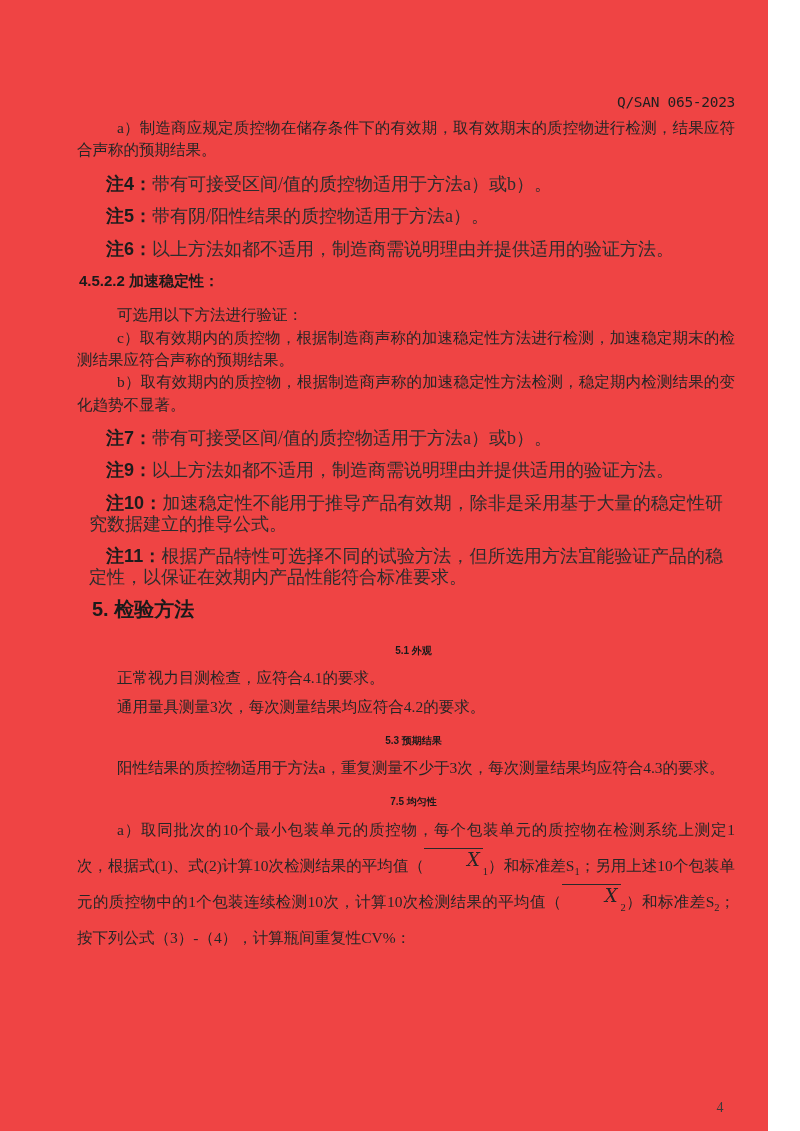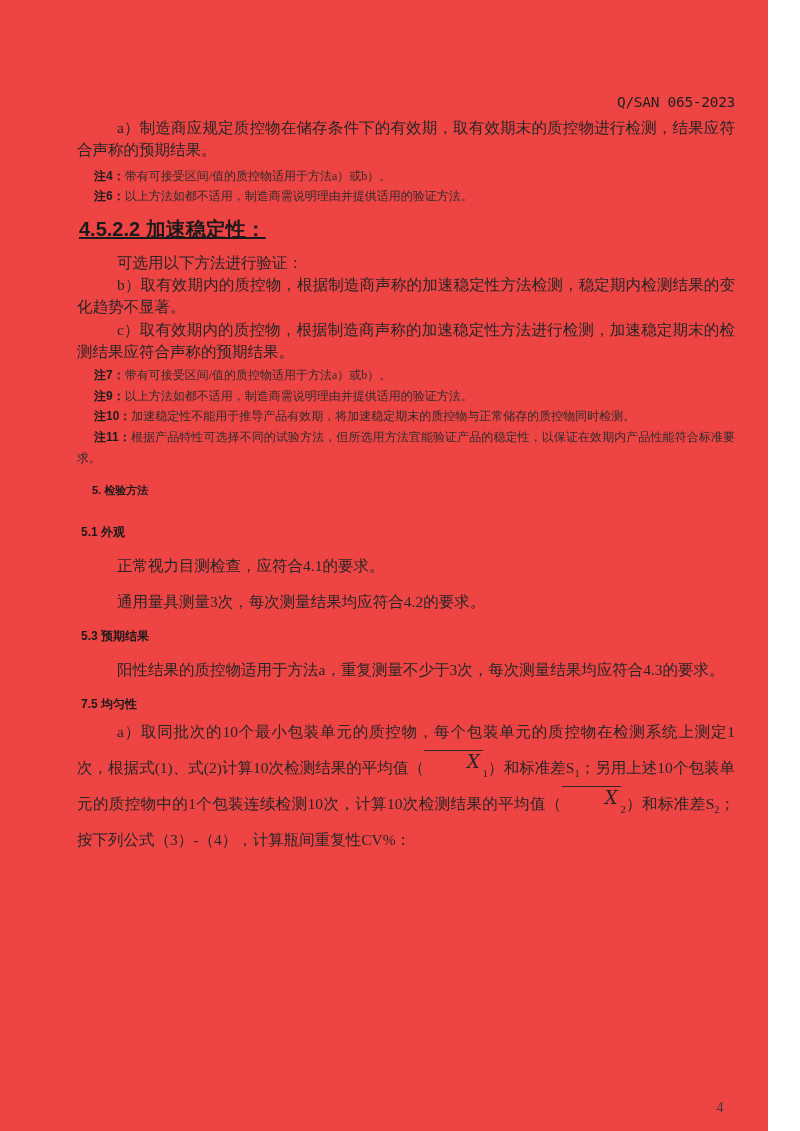--- a/index.html
+++ b/index.html
@@ -28,60 +28,60 @@
     margin: 0 0 7px 0;
   }
   .p-body {
     font-size: 15.5px;
     line-height: 22.3px;
     margin: 0;
     text-indent: 40px;
     text-align: justify;
     color: #262626;
   }
-  .p-top { margin-top: 13px; }
+  .p-top { margin-top: 6px; }
   .notes { margin: 4px 0 0 0; }
   .notes-tight { margin-top: 2px; }
   .note {
-    font-size: 12px;
+    font-size: 18px;
     line-height: 20.6px;
-    margin: 0;
+    margin: 12px;
     text-indent: 17px;
     text-align: justify;
     color: #2d2d2d;
   }
   .note-label {
     font-family: "Liberation Sans", sans-serif;
     font-weight: 700;
     color: #1c1c1c;
   }
   .h-451 {
     font-family: "Liberation Sans", sans-serif;
     font-weight: 700;
-    font-size: 20px;
+    font-size: 15px;
     line-height: 20px;
     color: #1a1a1a;
     margin: 12px 0 13px 2px;
-    text-decoration: underline;
   }
   .h-ch5 {
     font-family: "Liberation Sans", sans-serif;
     font-weight: 700;
-    font-size: 11px;
+    font-size: 20px;
     line-height: 20px;
     color: #1a1a1a;
     margin: 12px 0 0 15px;
   }
   .h-sub {
     font-family: "Liberation Sans", sans-serif;
     font-weight: 700;
-    font-size: 12px;
+    font-size: 10px;
     line-height: 20px;
     color: #1a1a1a;
-    margin: 13px 0 0 4px;
+    margin: 13px 0 0 15px;
+    text-align: center;
   }
   .h-sub-first { margin-top: 22px; }
   .formula { line-height: 36px; }
   .mean { white-space: nowrap; }
   .xbar {
     display: inline-block;
     font-family: "DejaVu Serif", serif;
     font-style: italic;
     font-size: 18px;
     line-height: 1;
@@ -109,33 +109,34 @@
 
 <div class="page">
   <div class="content">
 
     <div class="doc-number">Q/SAN 065-2023</div>
 
     <p class="p-body">a）制造商应规定质控物在储存条件下的有效期，取有效期末的质控物进行检测，结果应符合声称的预期结果。</p>
 
     <div class="notes">
       <p class="note"><span class="note-label">注4：</span><span>带有可接受区间/值的质控物适用于方法a）或b）。</span></p>
+      <p class="note"><span class="note-label">注5：</span><span>带有阴/阳性结果的质控物适用于方法a）。</span></p>
       <p class="note"><span class="note-label">注6：</span><span>以上方法如都不适用，制造商需说明理由并提供适用的验证方法。</span></p>
     </div>
 
     <h3 class="h-451">4.5.2.2 加速稳定性：</h3>
 
     <p class="p-body">可选用以下方法进行验证：</p>
+    <p class="p-body">c）取有效期内的质控物，根据制造商声称的加速稳定性方法进行检测，加速稳定期末的检测结果应符合声称的预期结果。</p>
     <p class="p-body">b）取有效期内的质控物，根据制造商声称的加速稳定性方法检测，稳定期内检测结果的变化趋势不显著。</p>
-    <p class="p-body">c）取有效期内的质控物，根据制造商声称的加速稳定性方法进行检测，加速稳定期末的检测结果应符合声称的预期结果。</p>
 
     <div class="notes notes-tight">
       <p class="note"><span class="note-label">注7：</span><span>带有可接受区间/值的质控物适用于方法a）或b）。</span></p>
       <p class="note"><span class="note-label">注9：</span><span>以上方法如都不适用，制造商需说明理由并提供适用的验证方法。</span></p>
-      <p class="note"><span class="note-label">注10：</span><span>加速稳定性不能用于推导产品有效期，将加速稳定期末的质控物与正常储存的质控物同时检测。</span></p>
+      <p class="note"><span class="note-label">注10：</span><span>加速稳定性不能用于推导产品有效期，除非是采用基于大量的稳定性研究数据建立的推导公式。</span></p>
       <p class="note"><span class="note-label">注11：</span><span>根据产品特性可选择不同的试验方法，但所选用方法宜能验证产品的稳定性，以保证在效期内产品性能符合标准要求。</span></p>
     </div>
 
     <h2 class="h-ch5">5. 检验方法</h2>
 
     <h3 class="h-sub h-sub-first">5.1 外观</h3>
     <p class="p-body p-top">正常视力目测检查，应符合4.1的要求。</p>
 
     <p class="p-body p-top">通用量具测量3次，每次测量结果均应符合4.2的要求。</p>
 

